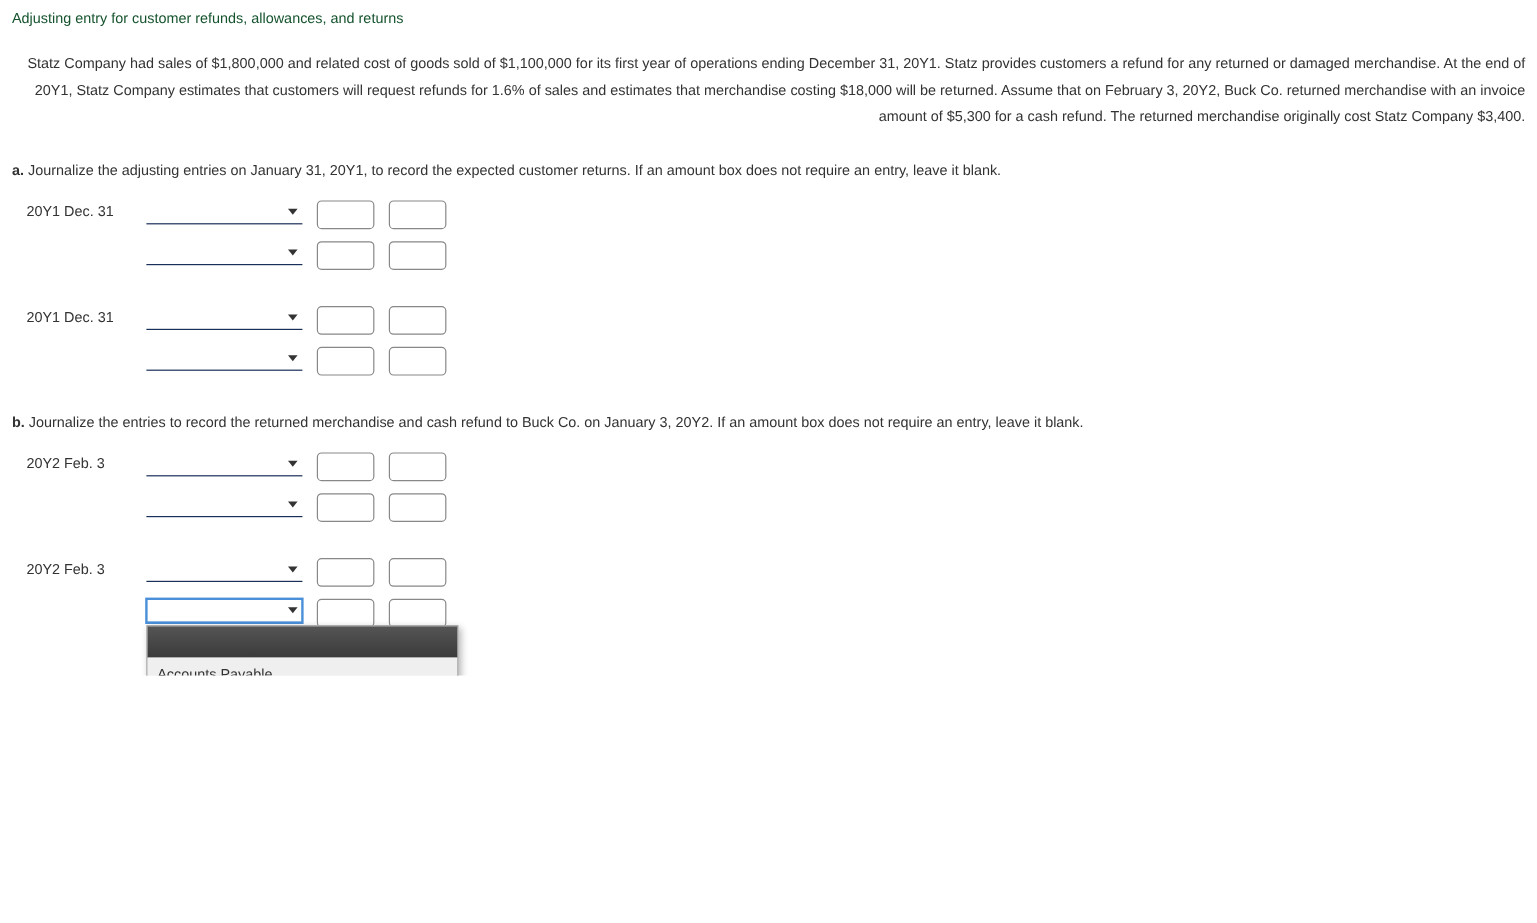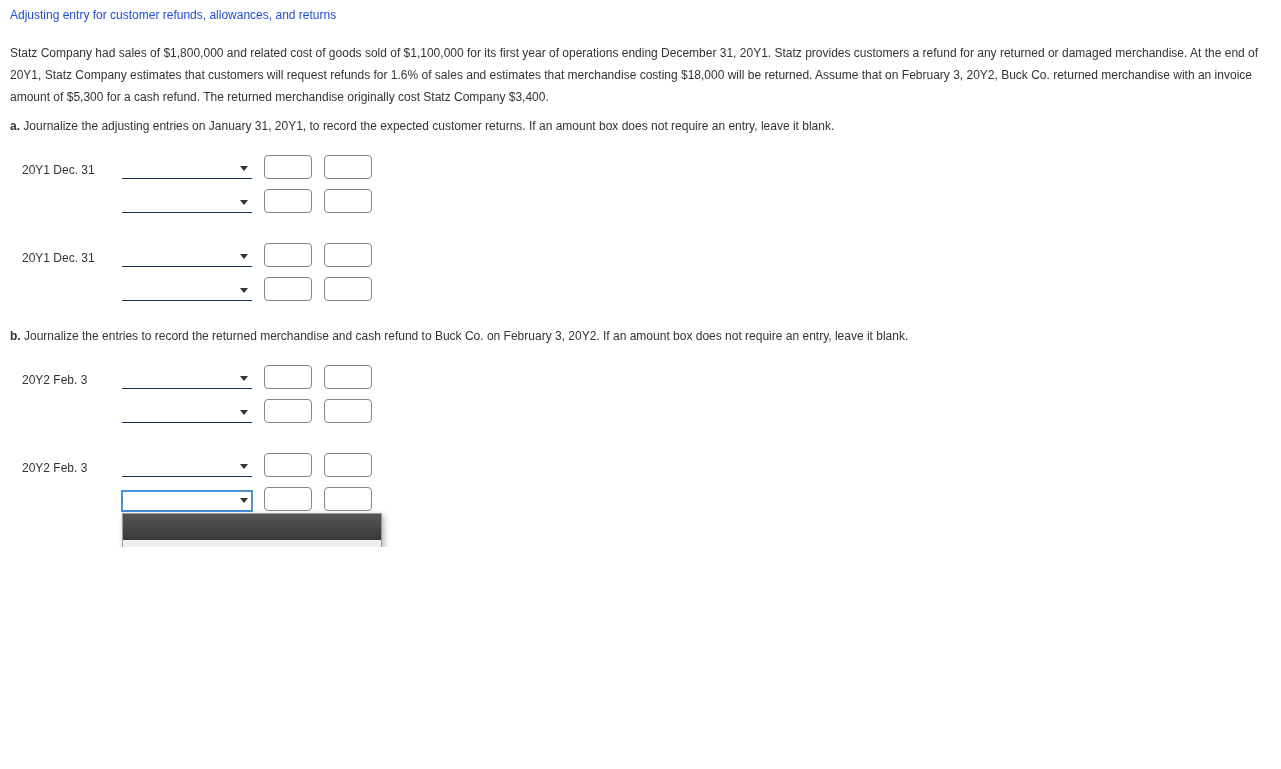--- a/index.html
+++ b/index.html
@@ -6,39 +6,40 @@
     body {
       font-family: Verdana, Geneva, sans-serif;
       font-size: 12px;
       color: #333;
       margin: 0;
       padding: 6px 10px 10px 10px;
       line-height: 1.5;
       background: #fff;
     }
     .title {
-      color: #1d4ed8;
+      color: #14532d;
       margin-bottom: 18px;
       font-size: 12px;
     }
     .problem-text {
-      margin-bottom: 8px;
+      margin-bottom: 24px;
       line-height: 1.85;
+      text-align: right;
     }
     .section-label {
       margin-bottom: 16px;
     }
     .section-label b { font-weight: bold; }
     .journal-group {
       margin-left: 12px;
       margin-bottom: 26px;
     }
     .journal-row {
       display: flex;
-      align-items: flex-end;
+      align-items: flex-start;
       gap: 12px;
       margin-bottom: 6px;
       height: 28px;
     }
     .date-col {
       width: 88px;
       font-size: 12px;
     }
     .account-select {
       position: relative;
@@ -146,21 +147,21 @@
     <div class="date-col"></div>
     <div class="account-select">
         <span class="caret"></span>
       </div>
     <input class="amount-input" style="">
     <input class="amount-input" style="">
   </div>
 </div>
 
 <div class="section-label">
-  <b>b.</b><span> Journalize the entries to record the returned merchandise and cash refund to Buck Co. on February 3, 20Y2. If an amount box does not require an entry, leave it blank.</span>
+  <b>b.</b><span> Journalize the entries to record the returned merchandise and cash refund to Buck Co. on January 3, 20Y2. If an amount box does not require an entry, leave it blank.</span>
 </div>
 
 <div class="journal-group">
   <div class="journal-row">
     <div class="date-col">20Y2 Feb. 3</div>
     <div class="account-select">
         <span class="caret"></span>
       </div>
     <input class="amount-input" style="">
     <input class="amount-input" style="">

